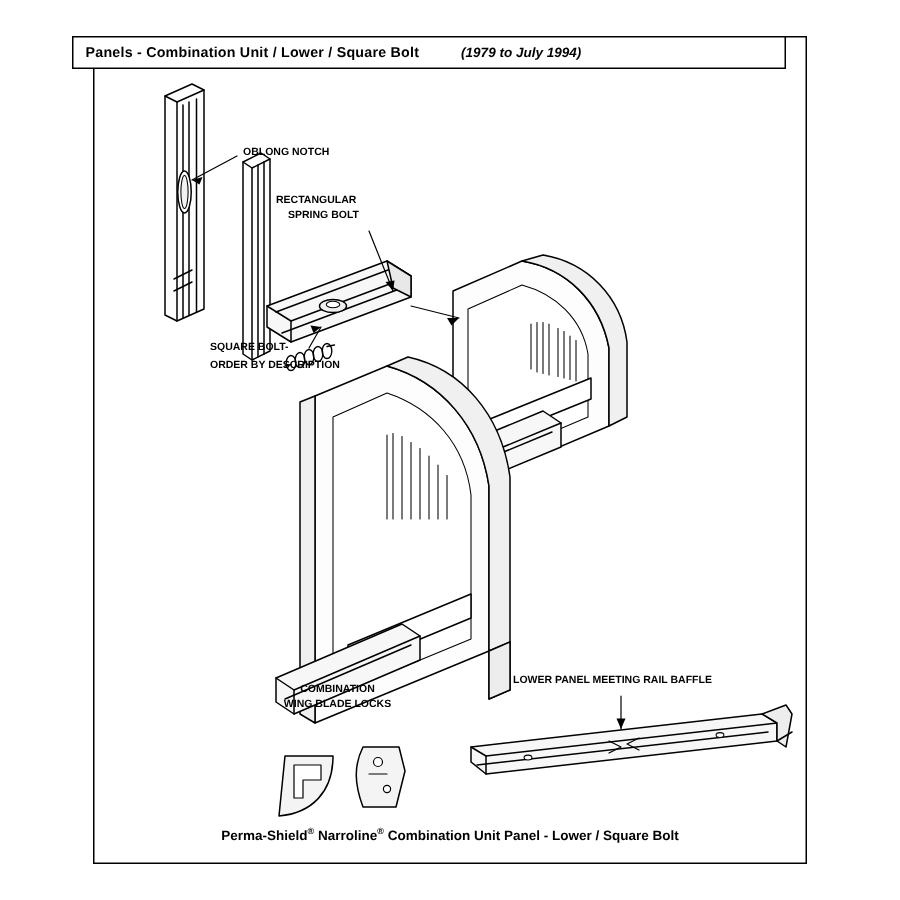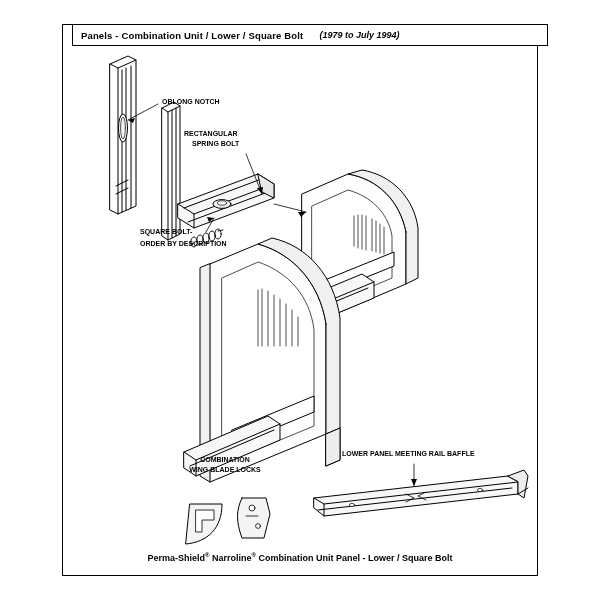--- a/index.html
+++ b/index.html
@@ -26,21 +26,21 @@
     top: 24px;
     width: 476px;
     height: 552px;
     border: 1px solid #000;
     background: #fff;
     box-sizing: border-box;
   }
   
   .titlebar {
     position: absolute;
-    left: 72px;
+    left: 48px;
     top: 24px;
     width: 476px;
     height: 22px;
     border: 1px solid #000;
     box-sizing: border-box;
     background: #fff;
     display: flex;
     align-items: center;
     padding-left: 8px;
   }
@@ -49,21 +49,21 @@
     font-weight: bold;
     color: #000;
     letter-spacing: 0.15px;
     white-space: nowrap;
   }
   .title-date {
     font-size: 9px;
     font-style: italic;
     font-weight: bold;
     color: #000;
-    margin-left: 16px;
+    margin-left: 28px;
     white-space: nowrap;
   }
   
   .caption {
     position: absolute;
     left: 62px;
     top: 552px;
     width: 476px;
     text-align: center;
     font-size: 9px;

